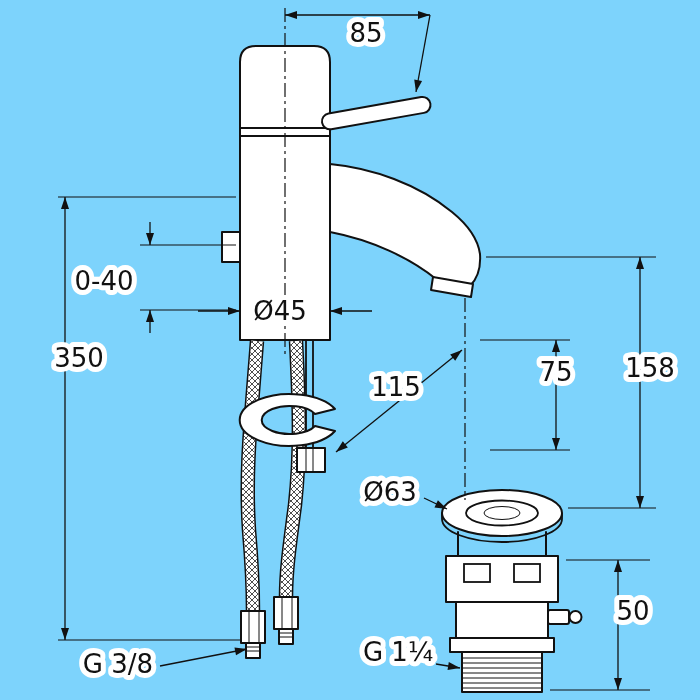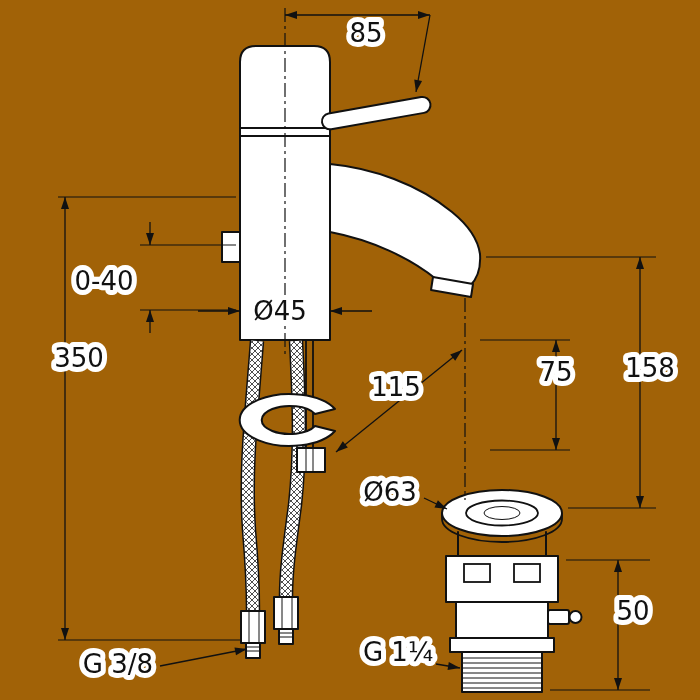--- a/index.html
+++ b/index.html
@@ -4,21 +4,21 @@
 <style>
   html, body {
     margin: 0;
     padding: 0;
     background: #ffffff;
   }
   .canvas {
     width: 700px;
     height: 700px;
     position: relative;
-    background: #a16207;
+    background: #7dd3fc;
     font-family: "DejaVu Sans", "Liberation Sans", sans-serif;
   }
   svg { display: block; }
 
   .obj   { stroke: #111; stroke-width: 2;   fill: #fff; stroke-linejoin: round; stroke-linecap: round; }
   .objthin { stroke: #111; stroke-width: 1;  fill: none; }
   .objmed  { stroke: #111; stroke-width: 1.8; fill: none; }
   .cl    { stroke: #111; stroke-width: 1.2; fill: none; stroke-dasharray: 14 4 3 4; }
   .dim   { stroke: #111; stroke-width: 1.3; fill: none; }
   .ext   { stroke: #111; stroke-width: 1.2; fill: none; }

